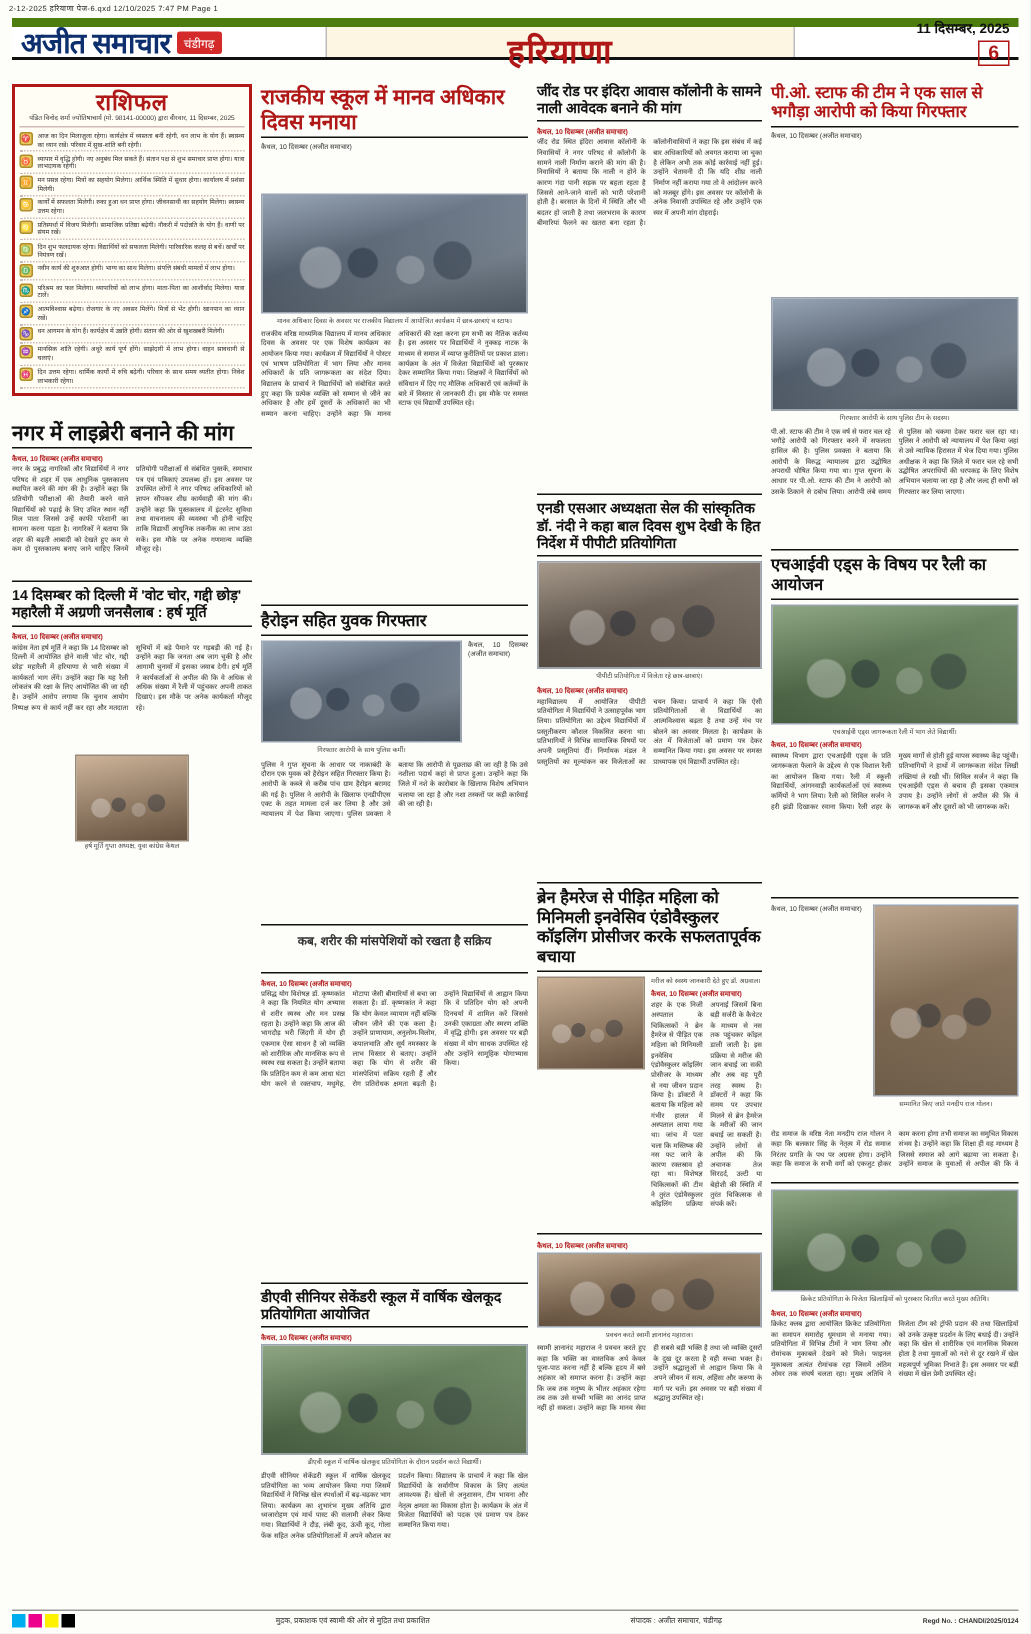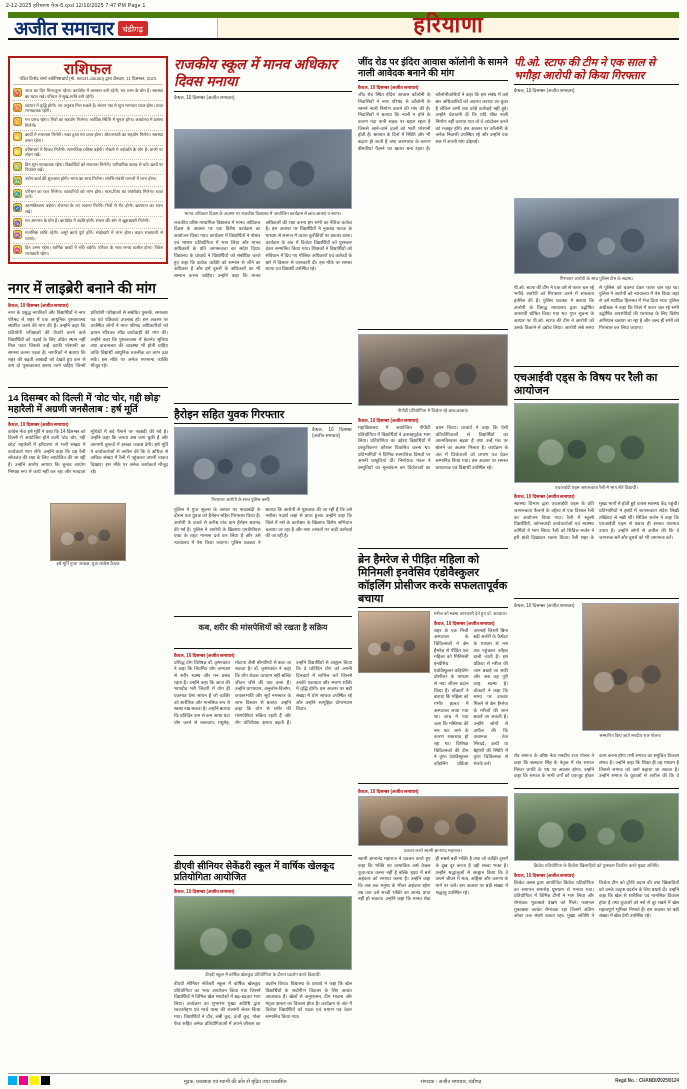--- a/index.html
+++ b/index.html
@@ -33,21 +33,21 @@
   }
   .mh-logo {
     font-size:19px; font-weight:bold; color:#0d2f6e;
     letter-spacing:-.5px;
   }
   .mh-edition {
     font-size:8px; color:#fff; background:#d42a2a;
     padding:2px 5px; border-radius:2px;
   }
   .mh-center {
-    flex:1; display:flex; align-items:flex-end; justify-content:center;
+    flex:1; display:flex; align-items:flex-start; justify-content:center;
     background:#fdf6e3;
   }
   .mh-title { font-size:22px; font-weight:bold; color:#b01818; letter-spacing:1px; }
   .mh-right {
     width:150px; display:flex; flex-direction:column;
     align-items:flex-end; justify-content:center; padding-right:6px;
     border-left:1px solid #bbb;
   }
   .mh-date { font-size:9px; color:#111; font-weight:bold; }
   .mh-page {
@@ -61,21 +61,21 @@
   .col { position:absolute; top:0; }
   .c1 { left:0;   width:160px; }
   .c2 { left:166px; width:178px; }
   .c3 { left:350px; width:150px; }
   .c4 { left:506px; width:165px; }
 
   .hl {
     font-weight:bold; color:#111; line-height:1.18;
     border-bottom:1.5px solid #111; padding-bottom:2px; margin-bottom:3px;
   }
-  .hl.red { color:#b01818;font-style:italic; }
+  .hl.red { color:#b01818; }
   .hl.big { font-size:14px; }
   .hl.med { font-size:11px; }
   .hl.sm  { font-size:9.5px; }
   .sub { font-size:8px; font-weight:bold; color:#333; margin-bottom:3px; }
 
   .body-text {
     font-size:4.6px; line-height:1.45; color:#333; text-align:justify;
     column-gap:5px; hyphens:auto; overflow:hidden;
   }
   .cols2 { column-count:2; }
@@ -151,20 +151,24 @@
   <div class="topstrip">2-12-2025 हरियाणा पेज-6.qxd   12/10/2025   7:47 PM   Page 1</div>
 
   <div class="masthead">
     <div class="mh-left">
       <span class="mh-logo">अजीत समाचार</span>
       <span class="mh-edition">चंडीगढ़</span>
     </div>
     <div class="mh-center">
       <span class="mh-title">हरियाणा</span>
     </div>
+    <div class="mh-right">
+      <span class="mh-date">11 दिसम्बर, 2025</span>
+      <span class="mh-page">6</span>
+    </div>
   </div>
 
   <div class="content">
 
     <div class="col c1">
 
       <div class="rashifal">
         <div class="rashifal-title">राशिफल</div>
         <div class="rashifal-sub">पंडित विनोद शर्मा ज्योतिषाचार्य (मो. 98141-00000) द्वारा वीरवार, 11 दिसम्बर, 2025</div>
 
@@ -282,20 +286,21 @@
 
       <div>
         <div class="hl sm">जींद रोड पर इंदिरा आवास कॉलोनी के सामने नाली आवेदक बनाने की मांग</div>
         <div class="byline">कैथल, 10 दिसम्बर (अजीत समाचार)</div>
         <div class="body-text cols2" style="height:232px">जींद रोड स्थित इंदिरा आवास कॉलोनी के निवासियों ने नगर परिषद से कॉलोनी के सामने नाली निर्माण कराने की मांग की है। निवासियों ने बताया कि नाली न होने के कारण गंदा पानी सड़क पर बहता रहता है जिससे आने-जाने वालों को भारी परेशानी होती है। बरसात के दिनों में स्थिति और भी बदतर हो जाती है तथा जलभराव के कारण बीमारियां फैलने का खतरा बना रहता है। कॉलोनीवासियों ने कहा कि इस संबंध में कई बार अधिकारियों को अवगत कराया जा चुका है लेकिन अभी तक कोई कार्रवाई नहीं हुई। उन्होंने चेतावनी दी कि यदि शीघ्र नाली निर्माण नहीं कराया गया तो वे आंदोलन करने को मजबूर होंगे। इस अवसर पर कॉलोनी के अनेक निवासी उपस्थित रहे और उन्होंने एक स्वर में अपनी मांग दोहराई।</div>
       </div>
 
       <div class="divider"></div>
 
       <div>
+        <div class="hl sm">एनडी एसआर अध्यक्षता सेल की सांस्कृतिक डॉ. नंदी ने कहा बाल दिवस शुभ देखी के हित निर्देश में पीपीटी प्रतियोगिता</div>
         <div class="photo indoor" style="height:72px"></div>
         <div class="caption">पीपीटी प्रतियोगिता में विजेता रहे छात्र-छात्राएं।</div>
         <div class="byline">कैथल, 10 दिसम्बर (अजीत समाचार)</div>
         <div class="body-text cols2" style="height:118px">महाविद्यालय में आयोजित पीपीटी प्रतियोगिता में विद्यार्थियों ने उत्साहपूर्वक भाग लिया। प्रतियोगिता का उद्देश्य विद्यार्थियों में प्रस्तुतीकरण कौशल विकसित करना था। प्रतिभागियों ने विभिन्न सामाजिक विषयों पर अपनी प्रस्तुतियां दीं। निर्णायक मंडल ने प्रस्तुतियों का मूल्यांकन कर विजेताओं का चयन किया। प्राचार्य ने कहा कि ऐसी प्रतियोगिताओं से विद्यार्थियों का आत्मविश्वास बढ़ता है तथा उन्हें मंच पर बोलने का अवसर मिलता है। कार्यक्रम के अंत में विजेताओं को प्रमाण पत्र देकर सम्मानित किया गया। इस अवसर पर समस्त प्राध्यापक एवं विद्यार्थी उपस्थित रहे।</div>
       </div>
 
       <div class="divider"></div>
 
       <div>
         <div class="hl med">ब्रेन हैमरेज से पीड़ित महिला को मिनिमली इनवेसिव एंडोवैस्कुलर कॉइलिंग प्रोसीजर करके सफलतापूर्वक बचाया</div>

